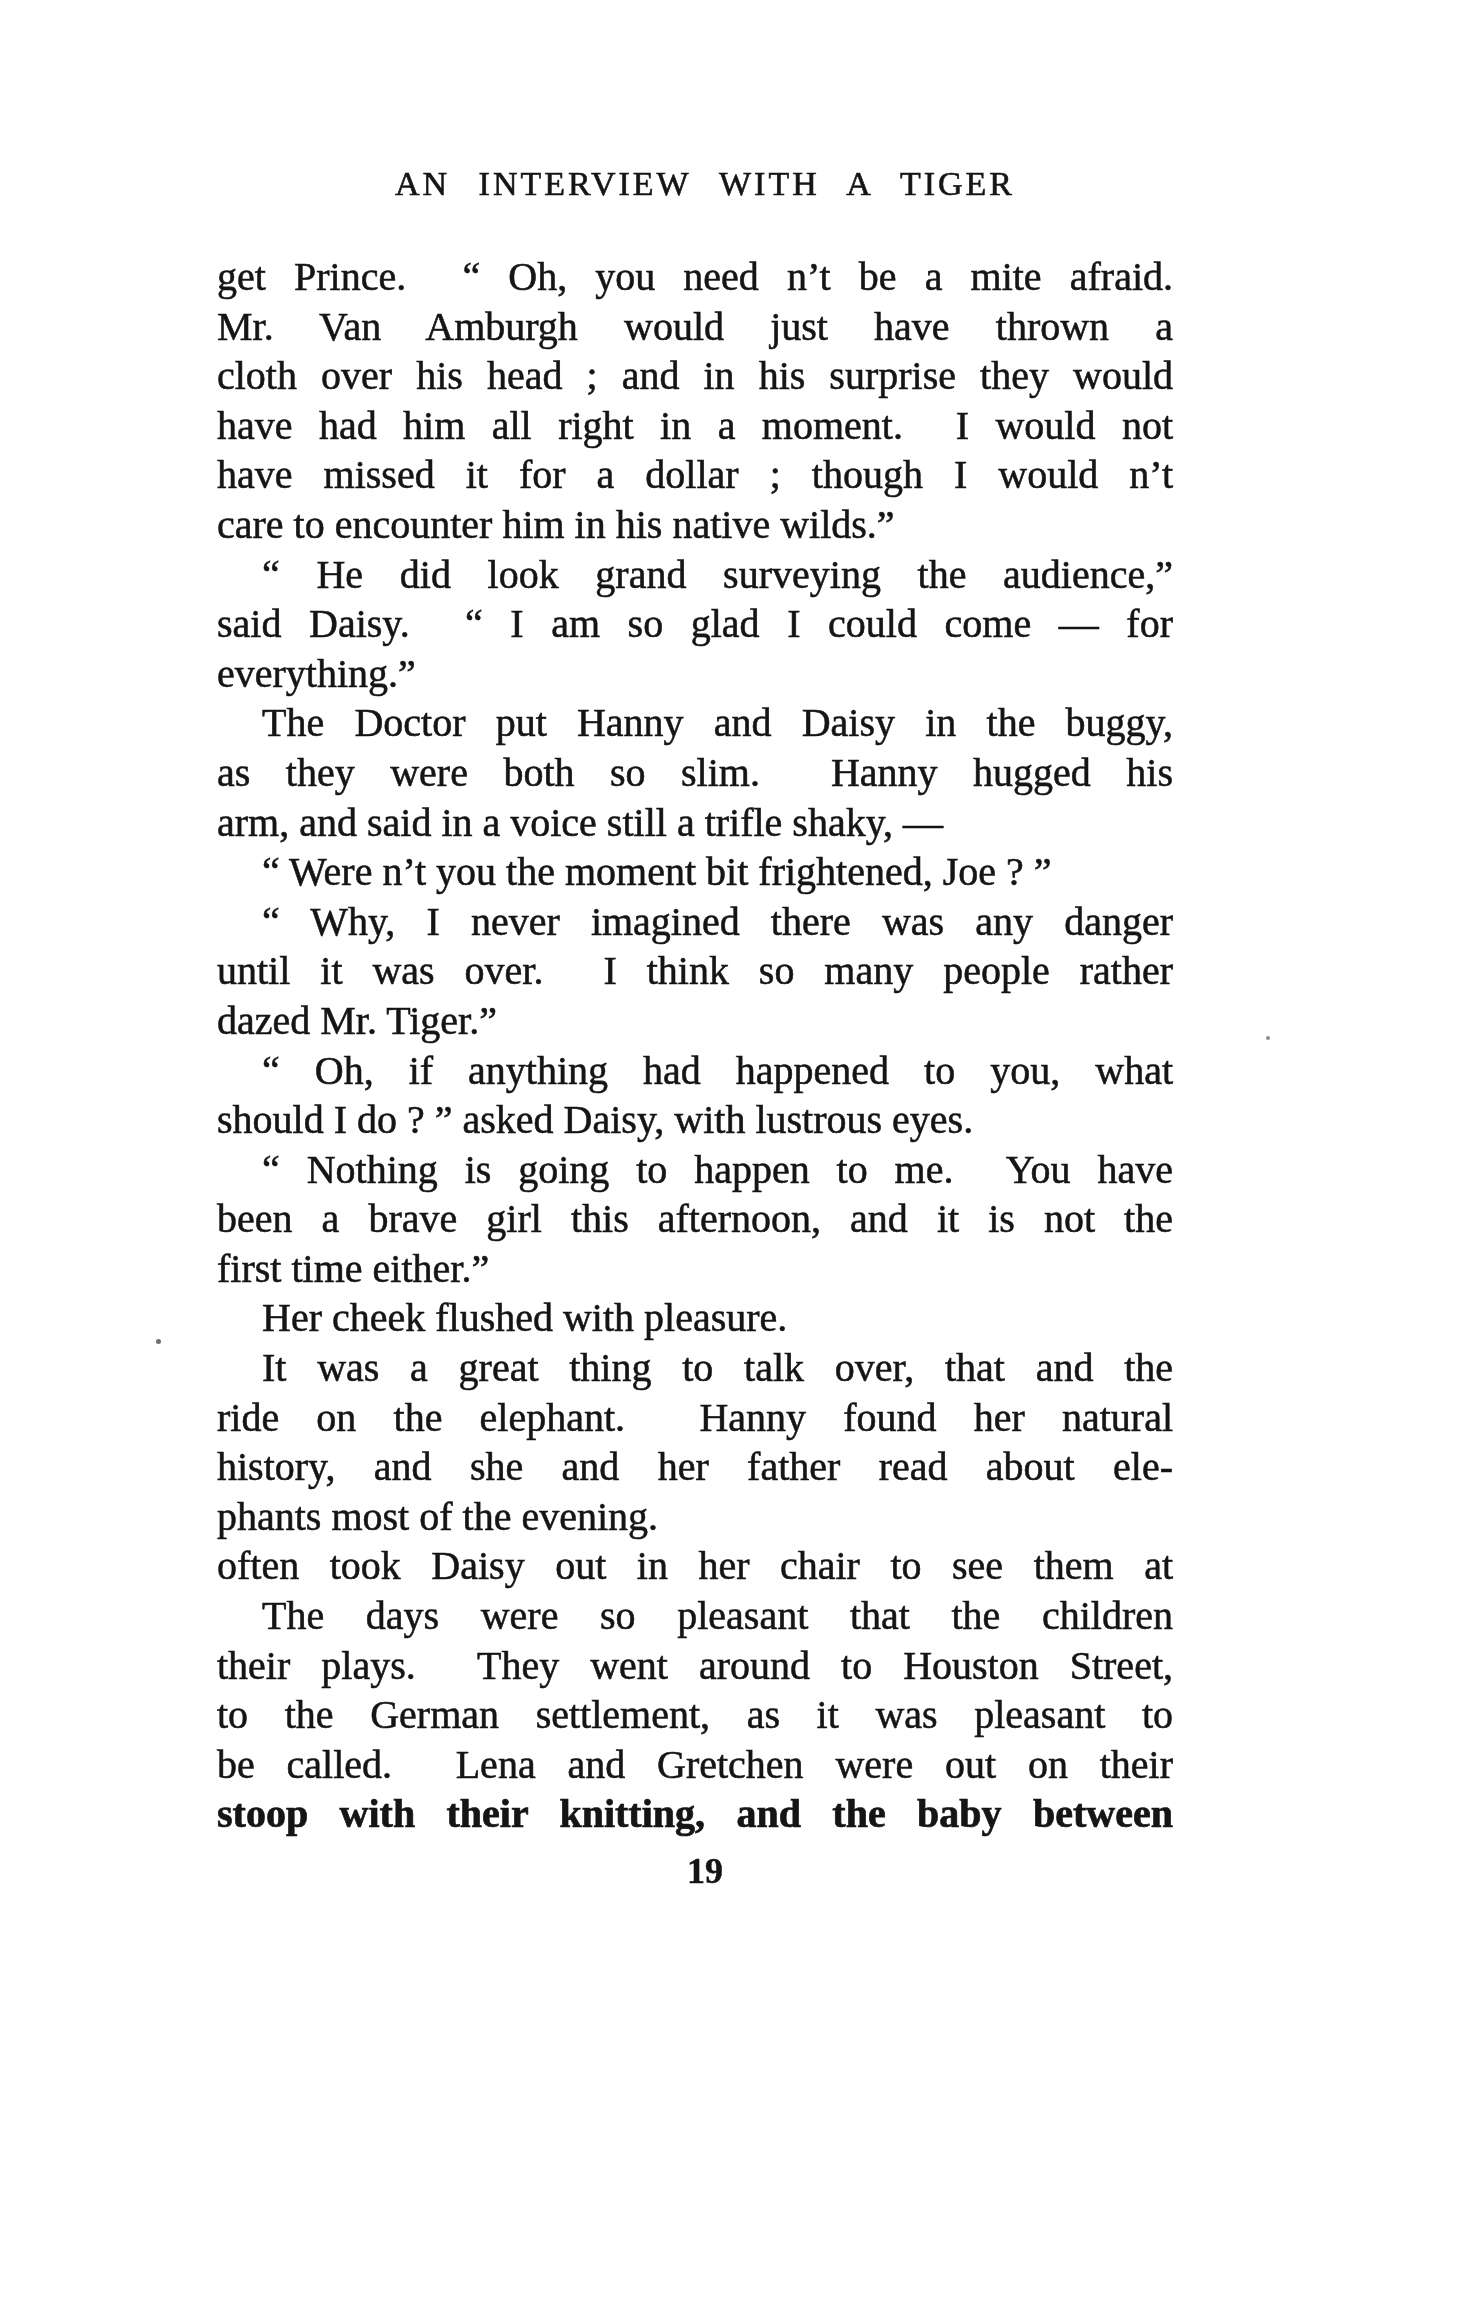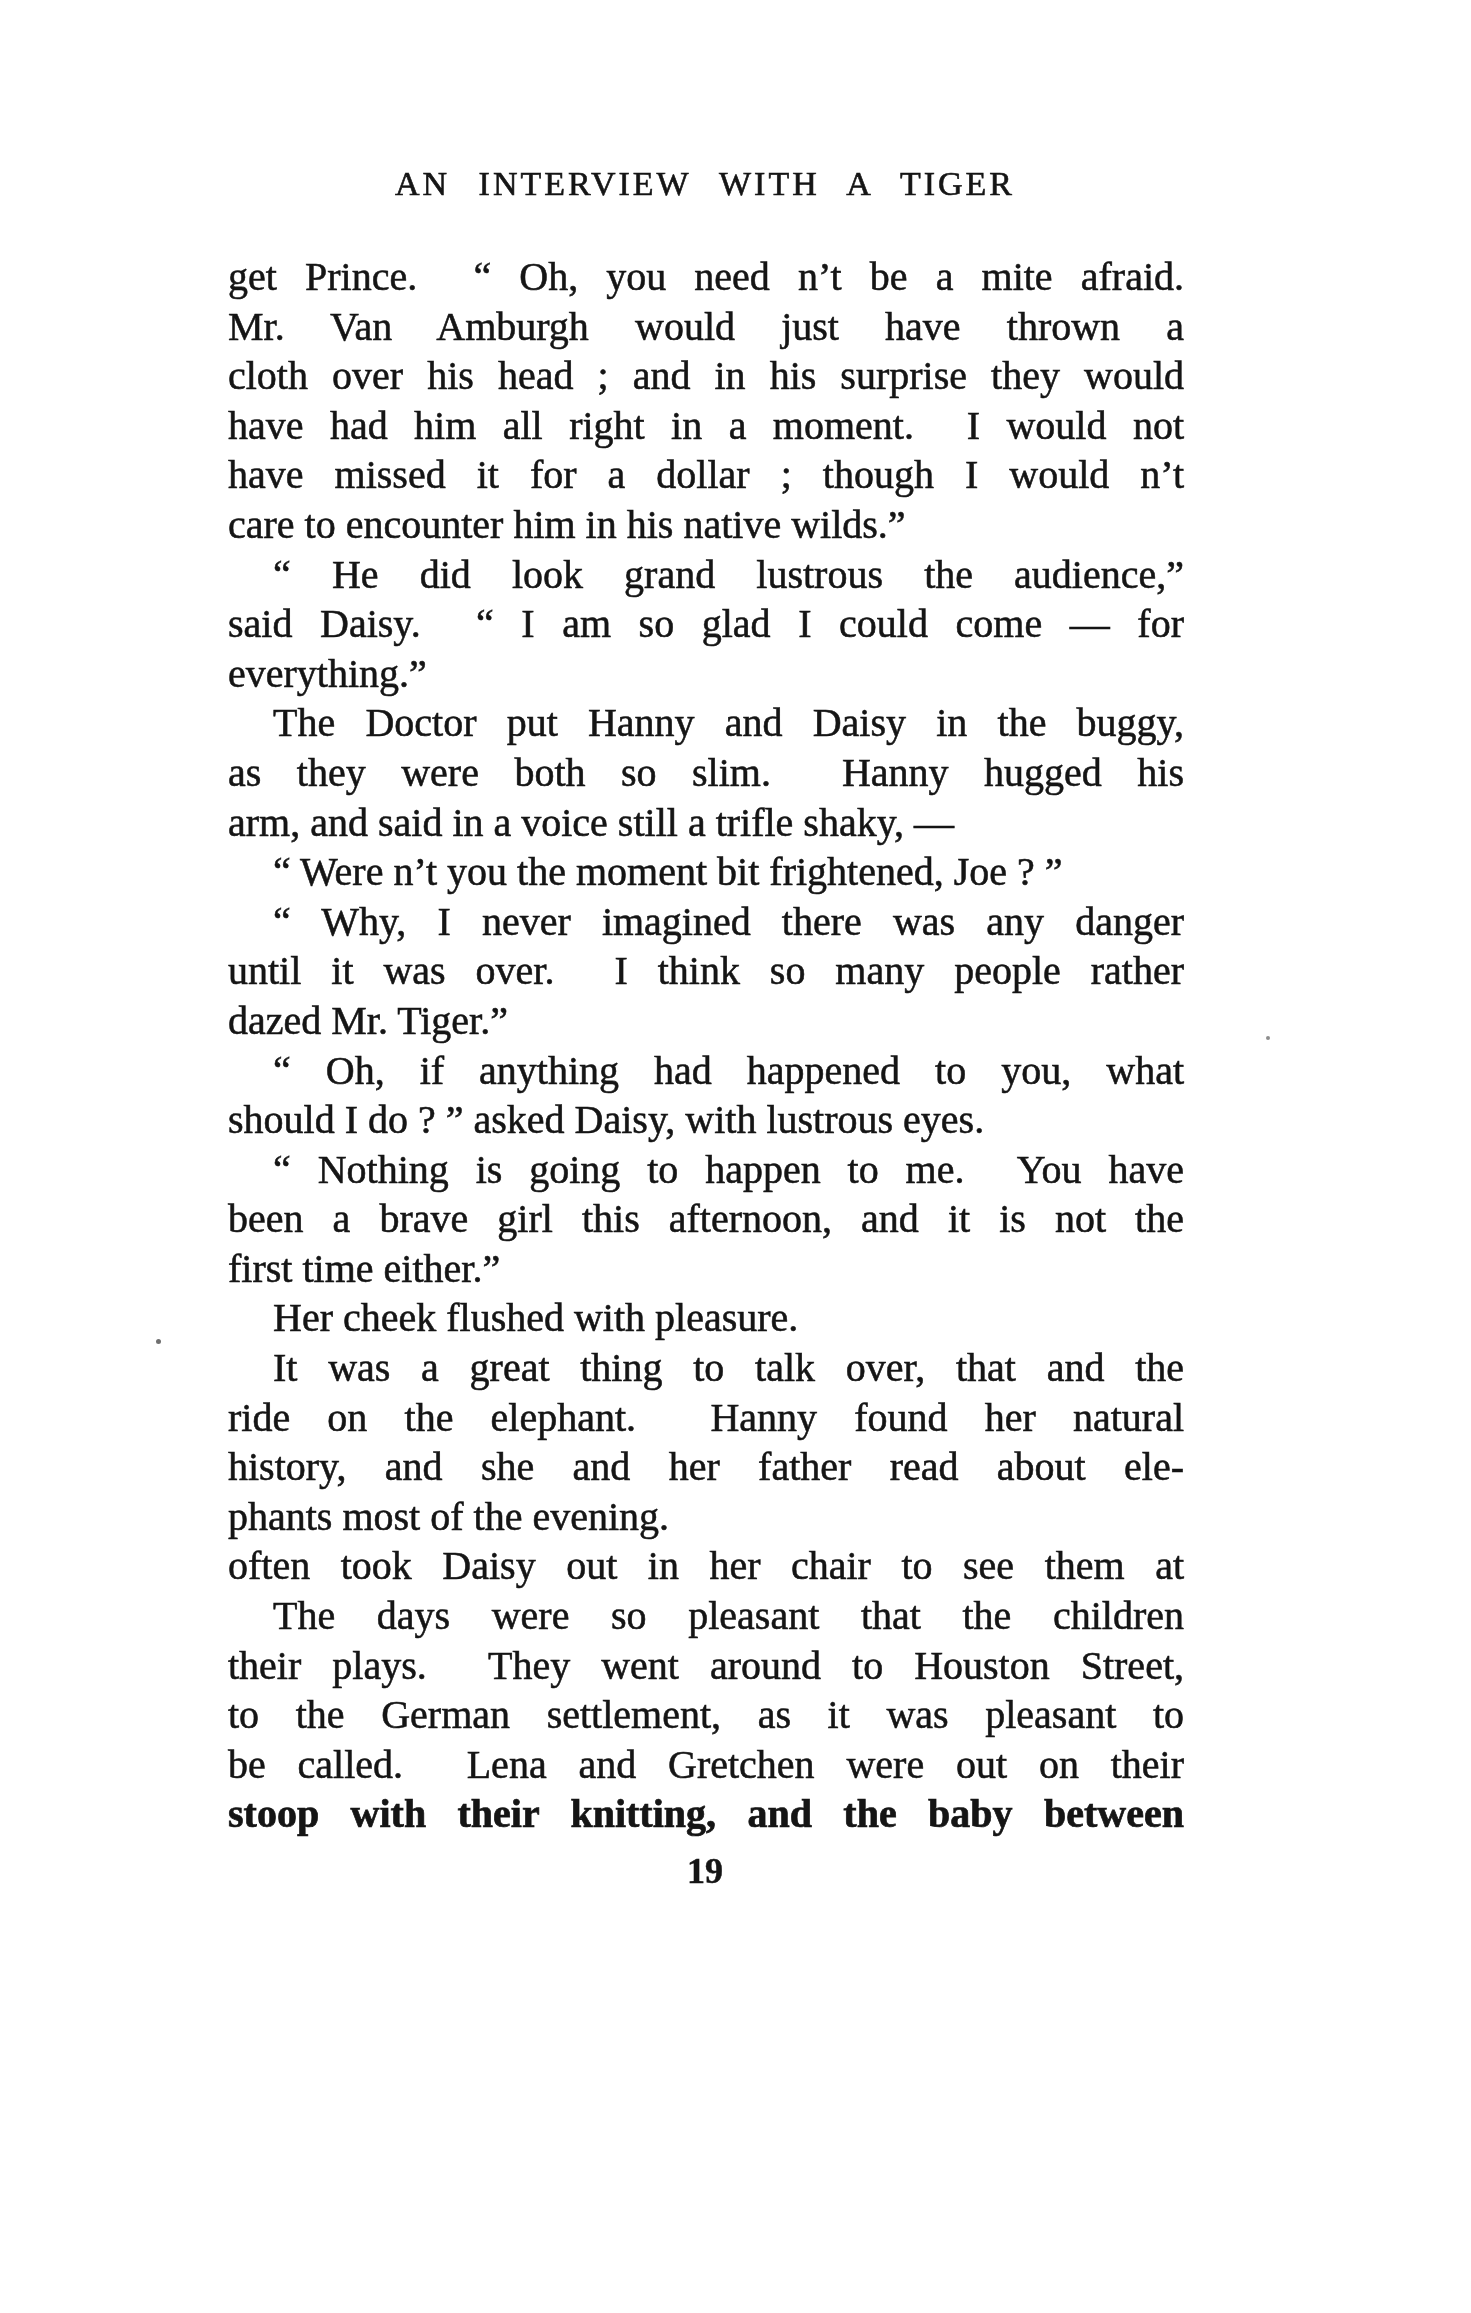--- a/index.html
+++ b/index.html
@@ -14,21 +14,21 @@
   .running-head {
     position:absolute; left:227px; top:166px; width:956px;
     margin:0;
     text-align:center;
     font-size:34px; font-weight:normal;
     letter-spacing:3px; word-spacing:17px;
     line-height:36px;
     -webkit-text-stroke:0.6px #151515;
   }
   .body-block {
-    position:absolute; left:228px; top:252px; width:956px;
+    position:absolute; left:217px; top:252px; width:956px;
     font-size:40px; line-height:49.6px;
     -webkit-text-stroke:0.55px #151515;
   }
   .line { white-space:pre-wrap; text-justify:inter-word; }
   .j { text-align:justify; text-align-last:justify; }
   .l { text-align:left; text-align-last:left; }
   .ind { text-indent:45px; }
   .b { font-weight:bold; -webkit-text-stroke:0.7px #151515; }
   .page-number {
     position:absolute; left:227px; top:1851px; width:956px;
@@ -44,21 +44,21 @@
 
 <h1 class="running-head">AN INTERVIEW WITH A TIGER</h1>
 
 <div class="body-block">
   <div class="line j">get Prince.  “ Oh, you need n’t be a mite afraid.</div>
   <div class="line j">Mr. Van Amburgh would just have thrown a</div>
   <div class="line j">cloth over his head ; and in his surprise they would</div>
   <div class="line j">have had him all right in a moment.  I would not</div>
   <div class="line j">have missed it for a dollar ; though I would n’t</div>
   <div class="line l">care to encounter him in his native wilds.”</div>
-  <div class="line j ind">“ He did look grand lustrous the audience,”</div>
+  <div class="line j ind">“ He did look grand surveying the audience,”</div>
   <div class="line j">said Daisy.  “ I am so glad I could come — for</div>
   <div class="line l">everything.”</div>
   <div class="line j ind">The Doctor put Hanny and Daisy in the buggy,</div>
   <div class="line j">as they were both so slim.  Hanny hugged his</div>
   <div class="line l">arm, and said in a voice still a trifle shaky, —</div>
   <div class="line l ind">“ Were n’t you the moment bit frightened, Joe ? ”</div>
   <div class="line j ind">“ Why, I never imagined there was any danger</div>
   <div class="line j">until it was over.  I think so many people rather</div>
   <div class="line l">dazed Mr. Tiger.”</div>
   <div class="line j ind">“ Oh, if anything had happened to you, what</div>

